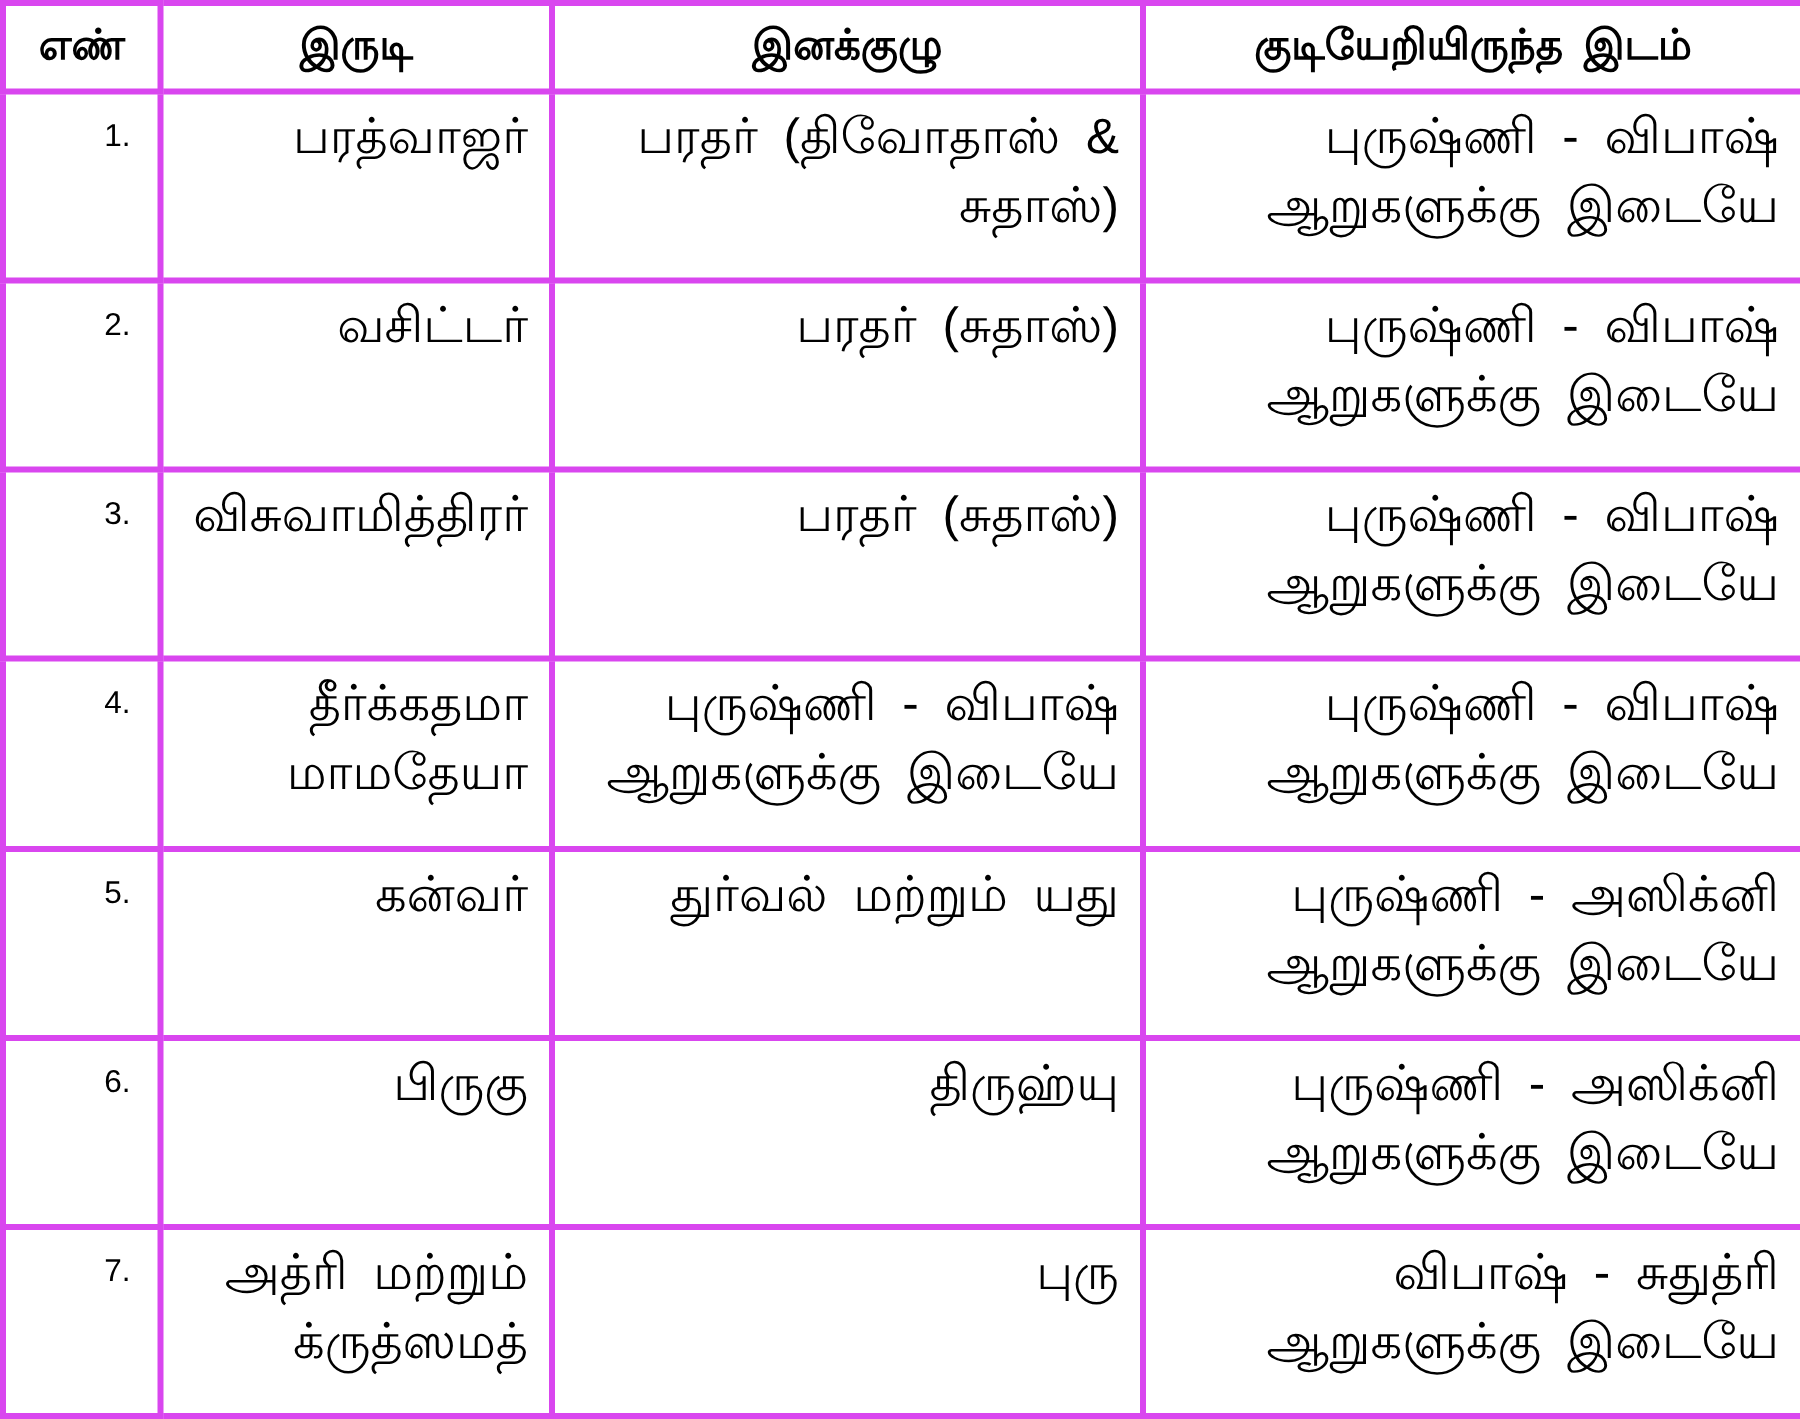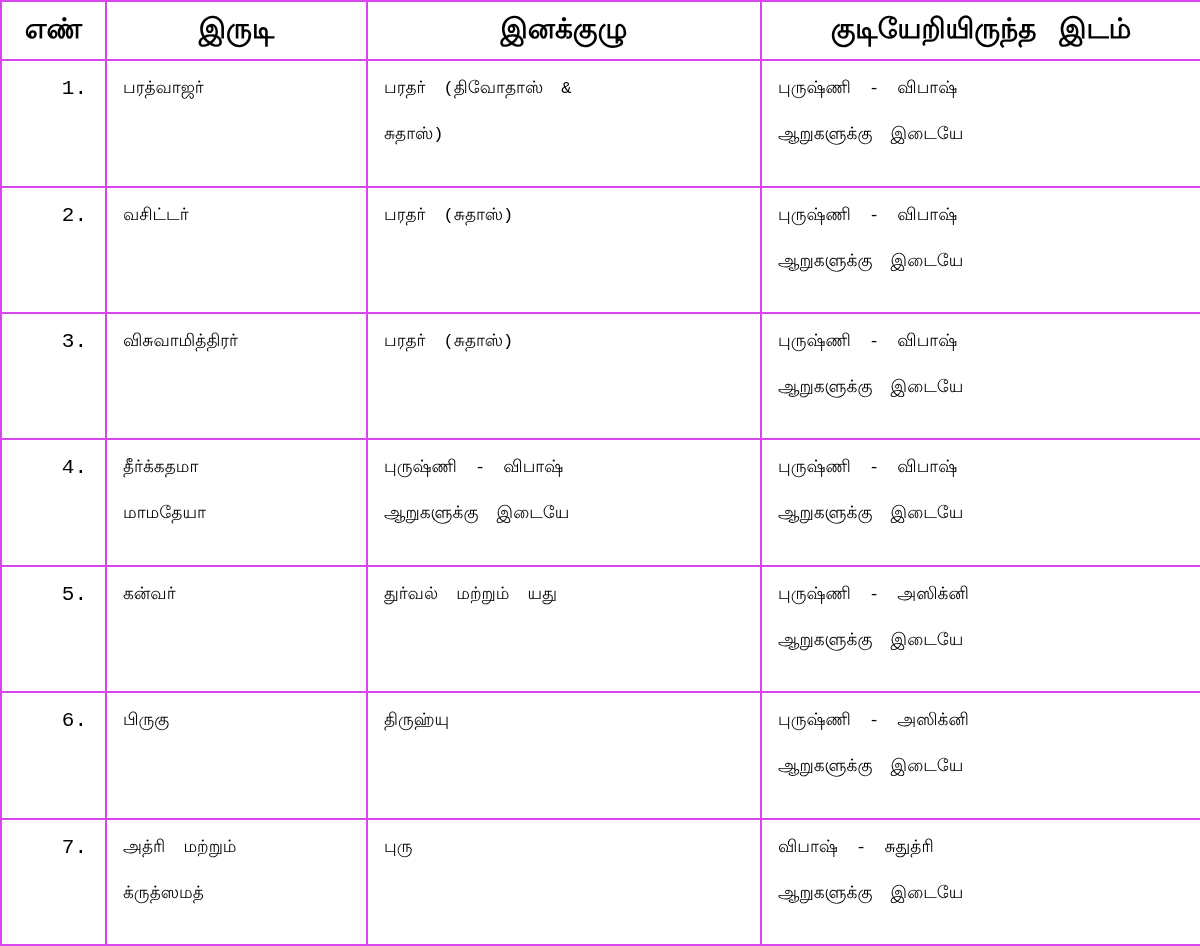--- a/index.html
+++ b/index.html
@@ -17,24 +17,23 @@
     box-sizing: border-box;
   }
   table.doc-table {
     width: 1200px;
     height: 946px;
     border-collapse: collapse;
     table-layout: fixed;
   }
   table.doc-table th,
   table.doc-table td {
-    border: 2px solid #d946ef;
+    border: 4px solid #d946ef;
     box-sizing: border-box;
     overflow: hidden;
-    font-family: Liberation Mono, monospace;
   }
   
   col.c-num   { width: 105px; }
   col.c-rishi { width: 261px; }
   col.c-clan  { width: 394px; }
   col.c-place { width: 440px; }
 
   tr.header-row { height: 59px; }
   tr.data-row   { height: 126px; }
 
@@ -42,25 +41,26 @@
     font-size: 28px;
     font-weight: bold;
     text-align: center;
     vertical-align: middle;
     word-spacing: 6px;
     padding: 2px 4px;
     white-space: nowrap;
   }
   td {
     vertical-align: top;
-    font-size: 17px;
+    font-size: 33px;
     line-height: 46px;
     padding: 5px 14px 5px 16px;
     white-space: pre-line;
     word-spacing: 8px;
+    text-align: right;
   }
   td.num-cell {
     text-align: right;
     font-size: 21px;
     padding-right: 18px;
     word-spacing: normal;
   }
 </style>
 </head>
 <body>

